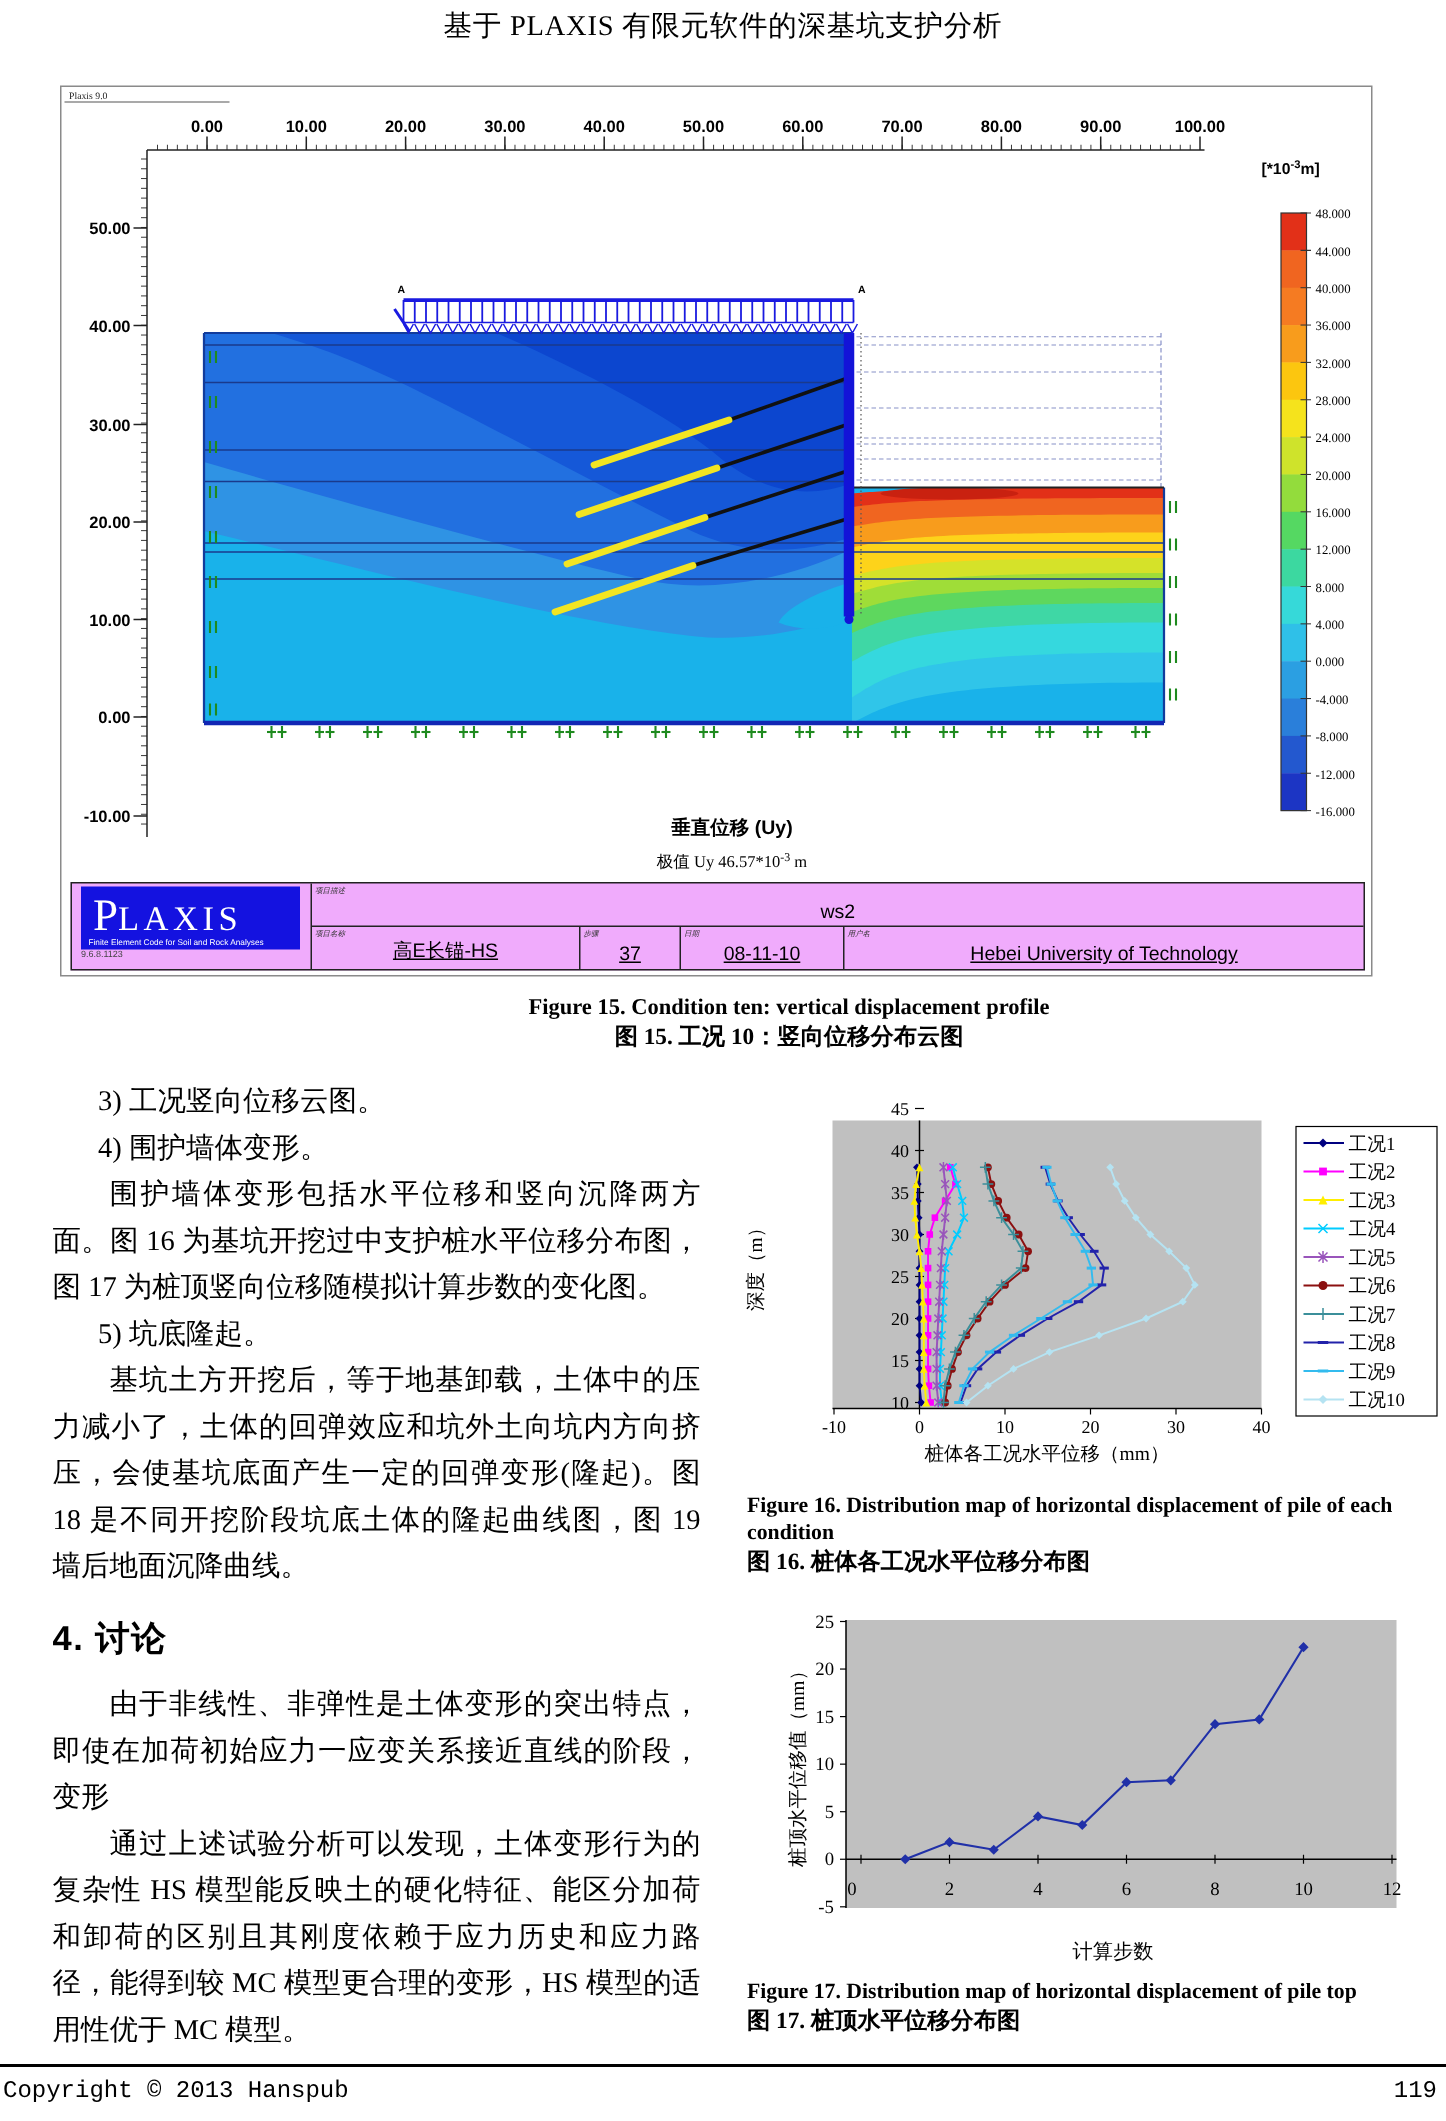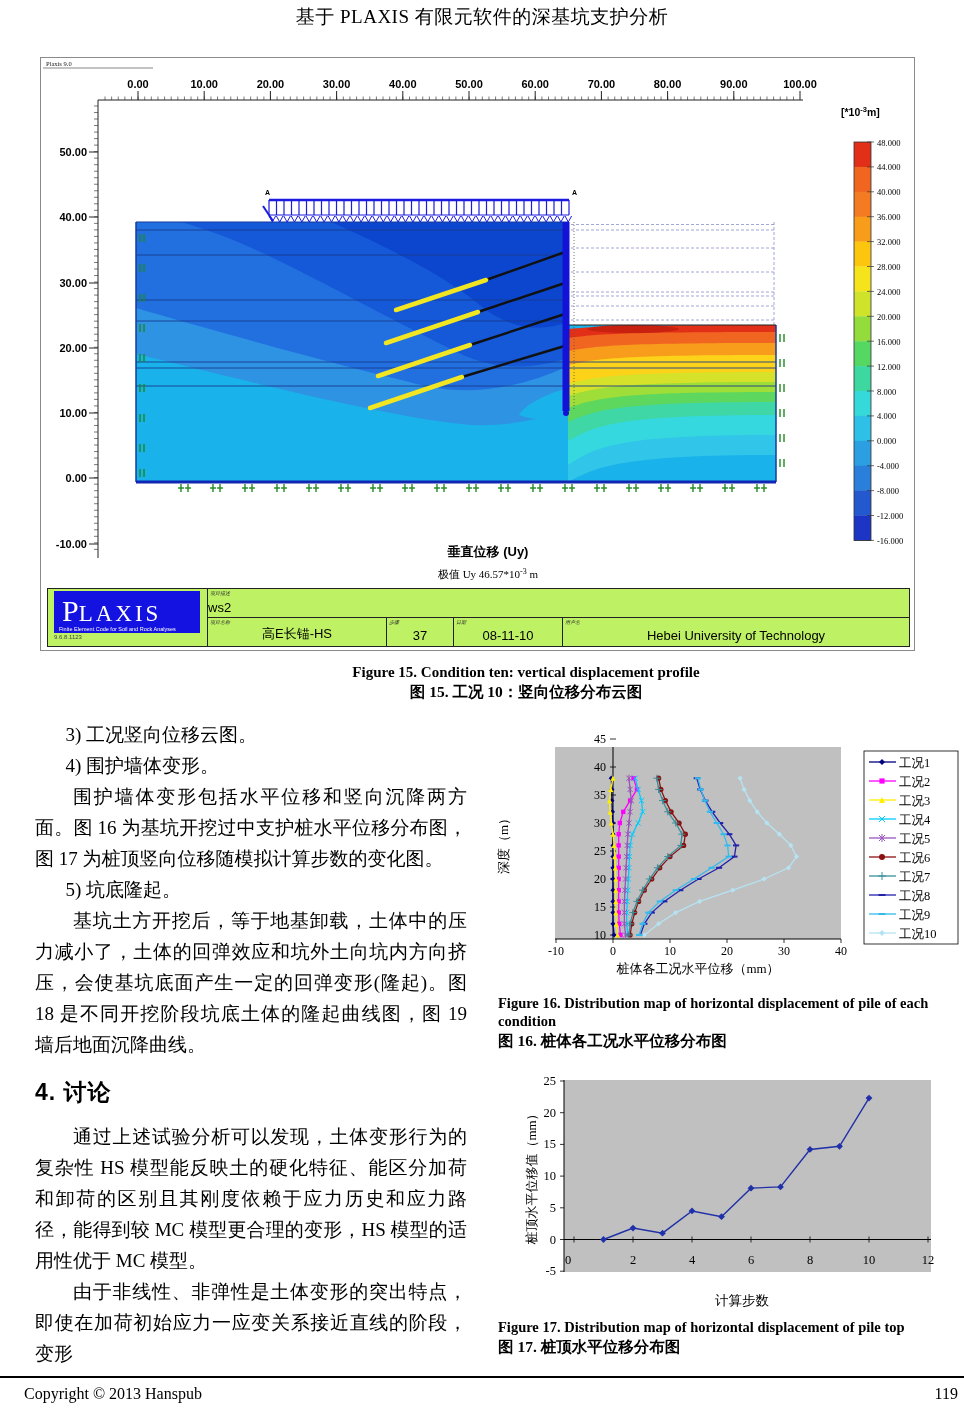--- a/index.html
+++ b/index.html
@@ -6,33 +6,33 @@
   body{width:964px;height:1414px;position:relative;background:#fff;color:#000;
        font-family:"Liberation Serif",serif;overflow:hidden;}
   .header-title{position:absolute;top:4px;left:0;width:100%;text-align:center;
        font-size:19px;letter-spacing:.5px;}
   
   #fig15{position:absolute;left:40px;top:57px;width:873px;height:592px;
        border:1px solid #8a8a8a;background:#fff;}
   #f15{position:absolute;left:0;top:0;}
   
   #tblock{position:absolute;left:6px;right:4px;bottom:3px;height:57px;
-       border:1px solid #222;display:flex;font-family:"Liberation Sans",sans-serif;background:#bef264;}
+       border:1px solid #222;display:flex;font-family:"Liberation Sans",sans-serif;background:#f0abfc;}
   .logo-cell{width:160px;position:relative;border-right:1px solid #222;padding:2px 0 0 6px;box-sizing:border-box;}
   .lbox{background:#1412e0;color:#fff;width:146px;height:42px;position:relative;
        font-family:"Liberation Serif",serif;line-height:40px;padding-left:8px;box-sizing:border-box;}
   .lp{font-size:30px;}
   .lx{font-size:23px;letter-spacing:3px;}
   .lsub{position:absolute;left:5px;bottom:1px;font-size:5.5px;line-height:6px;letter-spacing:0;color:#fff;
        font-family:"Liberation Sans",sans-serif;}
   .lver{font-size:6px;color:#444;margin-top:1px;}
   .tb-table{flex:1;display:flex;flex-direction:column;}
   .tb-r1{height:26px;border-bottom:1px solid #222;position:relative;
-       display:flex;align-items:flex-end;justify-content:flex-start;font-size:13px;padding-bottom:2px;}
-  .tb-r2{flex:1;display:flex;}
+       display:flex;align-items:flex-end;justify-content:center;font-size:13px;padding-bottom:2px;}
+  .tb-r2{flex:1;display:flex;text-decoration:underline;}
   .tb-cell{position:relative;display:flex;align-items:flex-end;justify-content:center;
        font-size:13px;padding-bottom:3px;box-sizing:border-box;}
   .tb-cell + .tb-cell{border-left:1px solid #222;}
   .tlab{position:absolute;top:1px;left:2px;font-size:5px;color:#333;font-style:italic;}
   
   .cap{position:absolute;text-align:center;font-weight:bold;margin-left:44px;}
   #cap15{top:662px;left:0;width:100%;font-size:15px;line-height:20px;}
   .cap-zh{font-size:15.5px;}
   
   #leftcol{position:absolute;left:35px;top:719px;width:432px;font-size:19px;
@@ -43,21 +43,21 @@
   #leftcol h2{font-size:23px;margin:17px 0 13px 0;font-family:"Liberation Sans",sans-serif;
        font-weight:bold;letter-spacing:1px;}
   
   #fig16block{position:absolute;left:492px;top:724px;width:472px;}
   #fig17block{position:absolute;left:492px;top:1062px;width:472px;}
   .chart-cap{width:460px;margin:2px auto 0 auto;text-align:left;font-weight:bold;
        font-size:14.5px;line-height:18px;}
   .chart-cap .cap-zh{font-size:15.5px;line-height:21px;font-family:Liberation Serif, serif;}
   
   #footer{position:absolute;top:1376px;left:0;width:964px;border-top:2px solid #000;}
-  .frow{display:flex;justify-content:space-between;padding:7px 6px 0 24px;font-size:16px;}
+  .frow{display:flex;justify-content:space-between;padding:7px 6px 0 2px;font-size:16px;font-family:Liberation Mono, monospace;}
   svg text{font-family:"Liberation Serif",serif;}
   .sansb{font-family:"Liberation Sans",sans-serif;font-weight:bold;}
 </style>
 </head>
 <body>
 
 <div class="header-title">基于 PLAXIS 有限元软件的深基坑支护分析</div>
 
 <div id="fig15">
   <svg id="f15" width="871" height="532" viewBox="0 0 871 532">
@@ -618,22 +618,22 @@
   <div class="cap-zh">图 15. 工况 10：竖向位移分布云图</div>
 </div>
 
 <div id="leftcol">
     <p class="num">3) 工况竖向位移云图。</p>
     <p class="num">4) 围护墙体变形。</p>
     <p class="para">围护墙体变形包括水平位移和竖向沉降两方面。图 16 为基坑开挖过中支护桩水平位移分布图，图 17 为桩顶竖向位移随模拟计算步数的变化图。</p>
     <p class="num">5) 坑底隆起。</p>
     <p class="para">基坑土方开挖后，等于地基卸载，土体中的压力减小了，土体的回弹效应和坑外土向坑内方向挤压，会使基坑底面产生一定的回弹变形(隆起)。图 18 是不同开挖阶段坑底土体的隆起曲线图，图 19 墙后地面沉降曲线。</p>
     <h2>4. 讨论</h2>
+    <p class="para">由于非线性、非弹性是土体变形的突出特点，即使在加荷初始应力一应变关系接近直线的阶段，变形</p>
     <p class="para">通过上述试验分析可以发现，土体变形行为的复杂性 HS 模型能反映土的硬化特征、能区分加荷和卸荷的区别且其刚度依赖于应力历史和应力路径，能得到较 MC 模型更合理的变形，HS 模型的适用性优于 MC 模型。</p>
-    <p class="para">由于非线性、非弹性是土体变形的突出特点，即使在加荷初始应力一应变关系接近直线的阶段，变形</p>
   </div>
 
 <div id="fig16block">
   <svg id="f16" width="472" height="264" viewBox="0 0 472 264">
       <rect x="63" y="23" width="286" height="192" fill="#c0c0c0"></rect>
       <line x1="121" y1="23" x2="121" y2="215" stroke="#000" stroke-width="1"></line>
       <line x1="63" y1="215" x2="349" y2="215" stroke="#000" stroke-width="1"></line>
       <line x1="118" y1="15" x2="124" y2="15" stroke="#000" stroke-width="0.8"></line>
       <text x="114" y="19" text-anchor="end" font-size="12">45</text>
       <line x1="118" y1="43" x2="124" y2="43" stroke="#000" stroke-width="0.8"></line>

